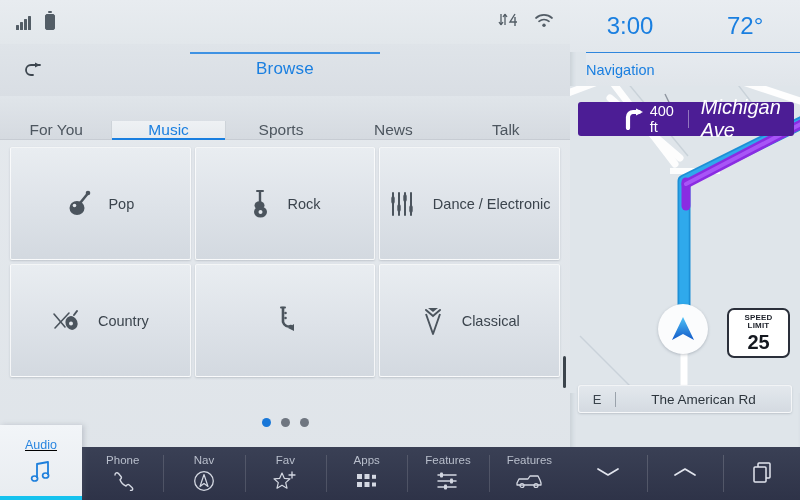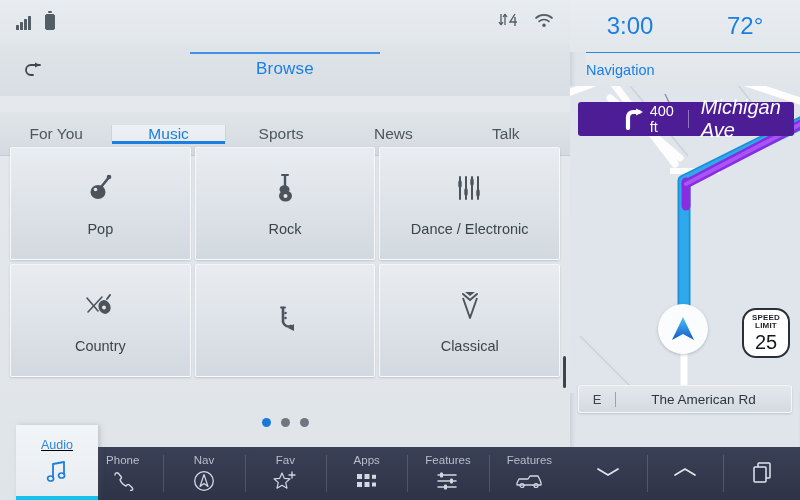--- a/index.html
+++ b/index.html
@@ -53,23 +53,23 @@
     position:absolute; left:0; right:0; text-align:center;
     font-size:17px; color:#1a7fe0; letter-spacing:.2px; top:15px;
   }
   .hdr-underline {
     position:absolute; left:190px; top:8px; width:190px; height:2px;
     background:#3f92e3;
   }
 
   
   .tabbar {
-    position:absolute; left:0; top:112px; width:570px; height:44px;
+    position:absolute; left:0; top:96px; width:570px; height:44px;
     background:linear-gradient(180deg,#e0e5ea 0%,#d5dae0 100%);
-    display:flex; align-items:center;
+    display:flex; align-items:flex-end;
     border-bottom:1px solid #c7ccd3;
   }
   .tab {
     flex:1; display:flex; align-items:center; justify-content:center;
     font-size:15.5px; color:#4d565f; position:relative;
   }
   .tab.active {
     background:linear-gradient(180deg,#eef1f4 0%,#e7ebef 100%);
     color:#1a7fe0;
     box-shadow:-1px 0 0 #cdd3d9, 1px 0 0 #cdd3d9;
@@ -87,21 +87,21 @@
     position:absolute; left:0; top:141px; width:570px; height:272px;
     padding:6px 10px 0 10px;
   }
   .grid-row { display:flex; gap:4px; margin-bottom:4px; }
   .tile {
     flex:1; height:113px;
     background:linear-gradient(180deg,#e9edf1 0%,#dde2e8 55%,#d3d9e0 100%);
     border:1px solid rgba(255,255,255,.75);
     border-radius:2px;
     box-shadow:0 1px 2px rgba(110,120,132,.3);
-    display:flex; flex-direction:column; align-items:center; justify-content:center;
+    display:flex; flex-direction:row; align-items:center; justify-content:center;
     gap:16px;
   }
   .tile-icon { height:34px; display:flex; align-items:center; justify-content:center; }
   .tile-label { font-size:14.5px; color:#3b444d; }
 
   .scrollbar {
     position:absolute; right:4px; top:215px; width:3px; height:32px;
     background:#3c444c; border-radius:2px;
   }
 
@@ -125,21 +125,21 @@
     justify-content:center; gap:3px; color:#c9cdd8; position:relative;
   }
   .bn-item + .bn-item:before {
     content:""; position:absolute; left:0; top:8px; bottom:8px; width:1px;
     background:rgba(255,255,255,.14);
   }
   .bn-label { font-size:11.5px; color:#b9bfcc; }
   .bn-icon { height:24px; display:flex; align-items:center; justify-content:center; }
 
   .audio-tab {
-    position:absolute; left:16px; top:425px; width:82px; height:75px;
+    position:absolute; left:0; top:425px; width:82px; height:75px;
     background:linear-gradient(180deg,#f2f5f8 0%,#e8ecf0 100%);
     display:flex; flex-direction:column; align-items:center; justify-content:center;
     gap:8px;
     box-shadow:2px 0 5px rgba(90,100,115,.25);
     text-decoration:underline;
   }
   .audio-tab .at-label { font-size:12.5px; color:#2a86e0; }
   .audio-underline {
     position:absolute; left:0; bottom:0; width:82px; height:4px; background:#15c2ee;
   }
@@ -177,27 +177,27 @@
   .tb-sep { width:1px; height:18px; background:rgba(255,255,255,.4); }
   .tb-street { color:#fff; font-size:20px; padding-left:12px;font-style:italic; }
 
   .car-marker {
     position:absolute; left:88px; top:218px; width:50px; height:50px;
     border-radius:50%; background:#fbfcfd;
     box-shadow:0 1px 3px rgba(90,100,115,.35);
     display:flex; align-items:center; justify-content:center; z-index:4;
   }
   .speed-sign {
-    position:absolute; right:10px; top:222px; width:48px; height:50px;
-    background:#fff; border:2px solid #2a2f3a; border-radius:14px;
+    position:absolute; right:10px; top:222px; width:63px; height:50px;
+    background:#fff; border:2px solid #2a2f3a; border-radius:7px;
     display:flex; flex-direction:column; align-items:center; justify-content:center;
     z-index:4; line-height:1;
   }
   .ss-txt { font-size:8px; color:#1c2029; letter-spacing:.2px; font-weight:bold; }
-  .ss-num { font-size:20px; color:#14181f; font-weight:normal; margin-top:2px; }
+  .ss-num { font-size:20px; color:#14181f; font-weight:bold; margin-top:2px; }
 
   .street-bar {
     position:absolute; left:8px; top:385px; width:214px; height:28px;
     background:linear-gradient(180deg,#e3e8ed 0%,#d4dae1 100%);
     border:1px solid rgba(255,255,255,.7); border-radius:3px;
     box-shadow:0 1px 2px rgba(110,120,132,.3);
     display:flex; align-items:center; z-index:6;
   }
   .sb-dir { width:36px; text-align:center; font-size:13px; color:#3b444d; }
   .sb-div { width:1px; height:15px; background:#9aa2ab; }

